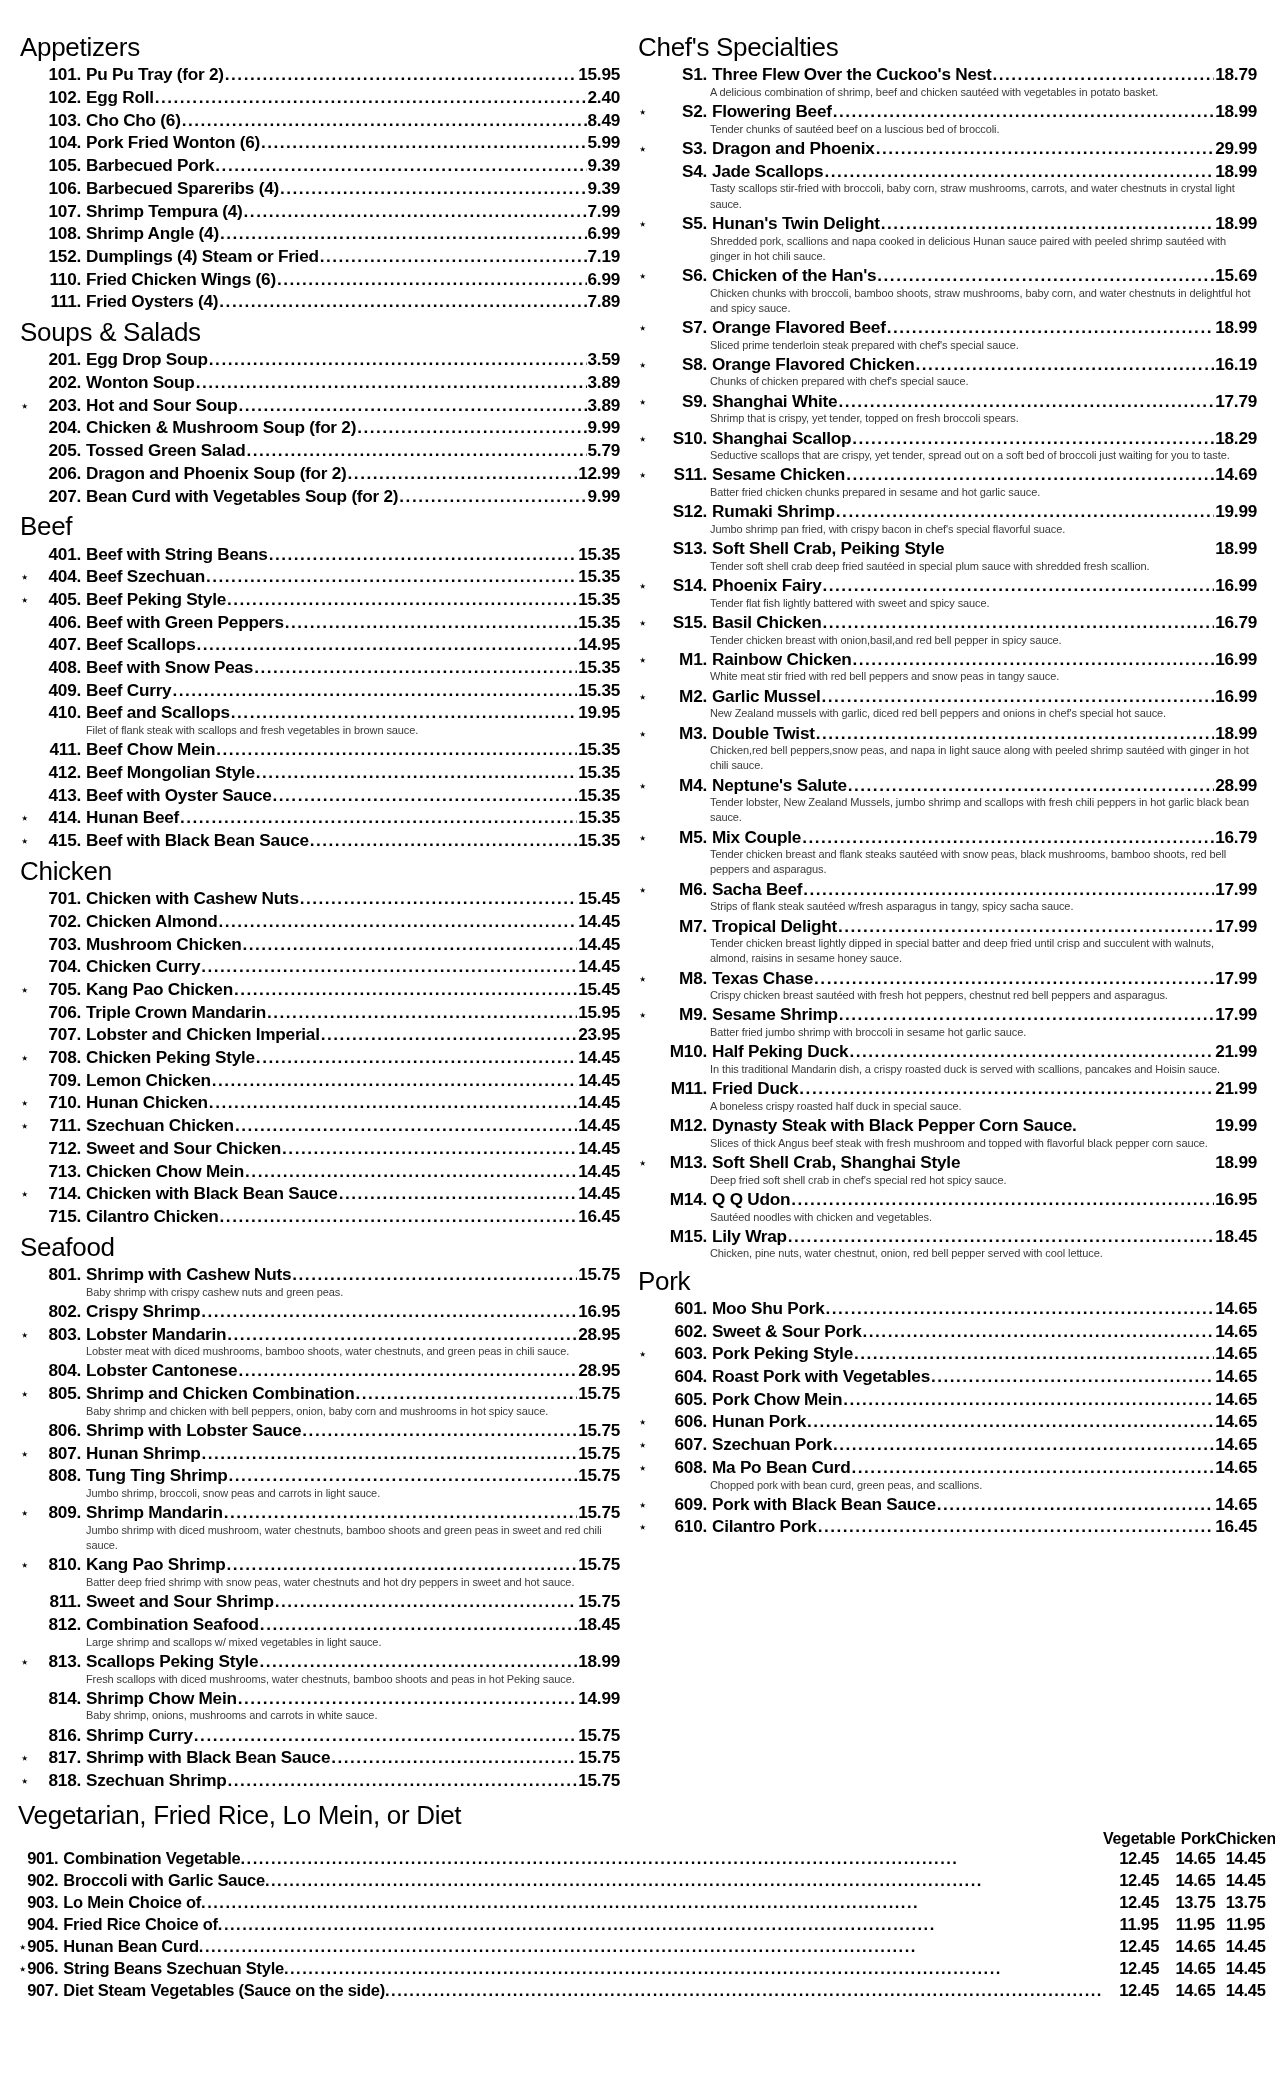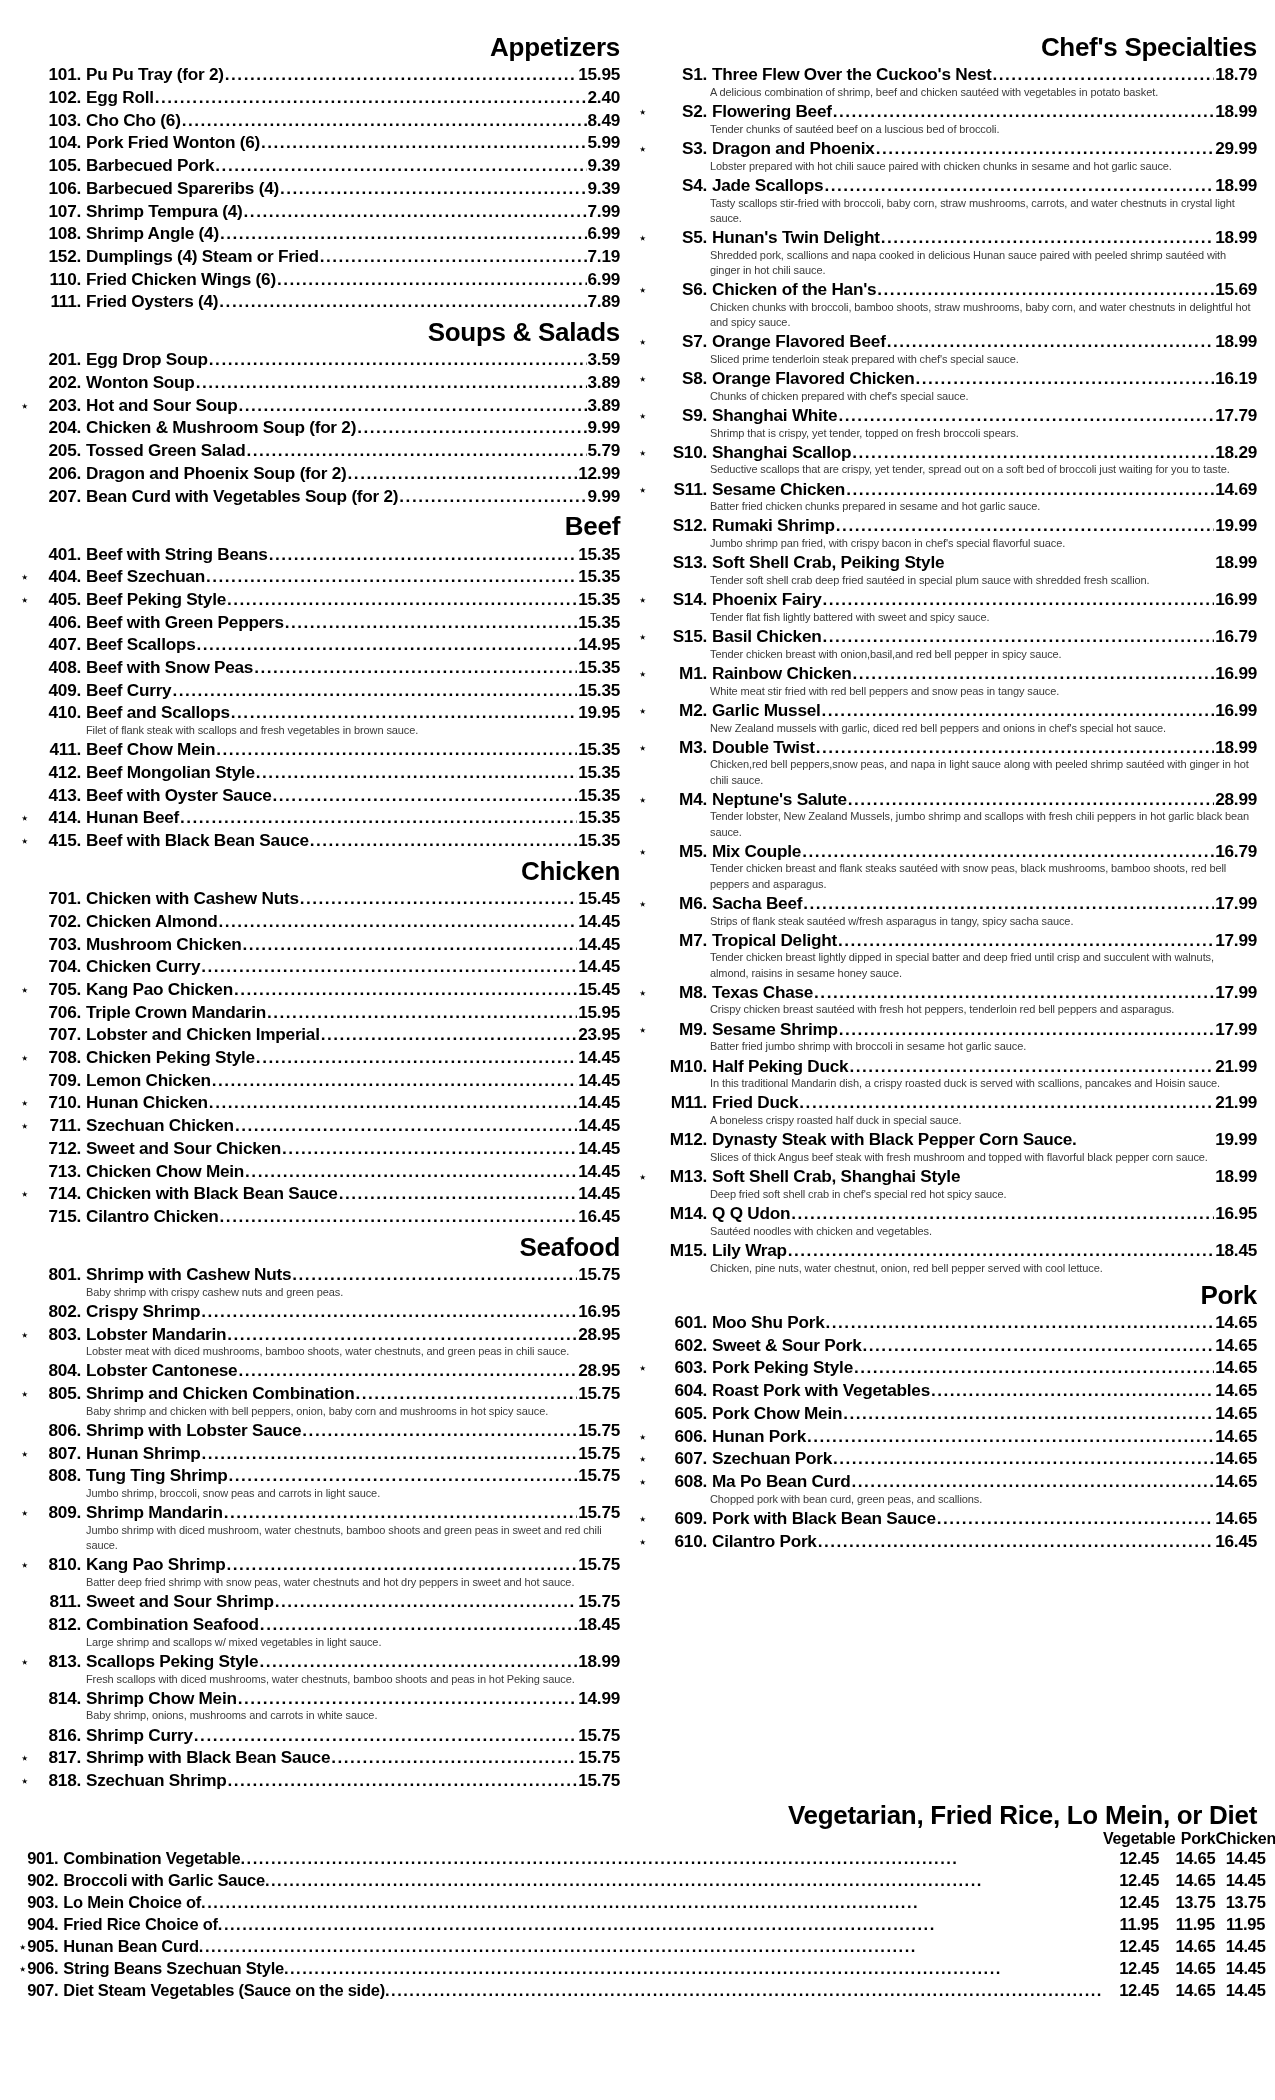--- a/index.html
+++ b/index.html
@@ -35,22 +35,22 @@
     width: 630px;
     padding-left: 20px;
     padding-right: 10px;
   }
   .col-right {
     width: 645px;
     padding-left: 8px;
     padding-right: 18px;
   }
   .section-title {
-    text-align: right;
-    font-weight: bold;
+    text-align: left;
+    font-weight: normal;
     font-size: 26px;
     letter-spacing: -0.3px;
     margin: 6px 0 2px 0;
     line-height: 1.05;
   }
 
   
   .item {
     display: flex;
     align-items: baseline;
@@ -661,21 +661,20 @@
               <span class="price">18.99</span>
             </div>
             <div class="desc">Tender chunks of sautéed beef on a luscious bed of broccoli.</div>
             <div class="item">
               <span class="star">⋆</span>
               <span class="num">S3.</span>
               <span class="name">Dragon and Phoenix</span>
               <span class="leader"></span>
               <span class="price">29.99</span>
             </div>
-            <div class="desc">Lobster prepared with hot chili sauce paired with chicken chunks in sesame and hot garlic sauce.</div>
             <div class="item">
               <span class="star"></span>
               <span class="num">S4.</span>
               <span class="name">Jade Scallops</span>
               <span class="leader"></span>
               <span class="price">18.99</span>
             </div>
             <div class="desc">Tasty scallops stir-fried with broccoli, baby corn, straw mushrooms, carrots, and water chestnuts in crystal light sauce.</div>
             <div class="item">
               <span class="star">⋆</span>
@@ -821,21 +820,21 @@
               <span class="price">17.99</span>
             </div>
             <div class="desc">Tender chicken breast lightly dipped in special batter and deep fried until crisp and succulent with walnuts, almond, raisins in sesame honey sauce.</div>
             <div class="item">
               <span class="star">⋆</span>
               <span class="num">M8.</span>
               <span class="name">Texas Chase</span>
               <span class="leader"></span>
               <span class="price">17.99</span>
             </div>
-            <div class="desc">Crispy chicken breast sautéed with fresh hot peppers, tenderloin red bell peppers and asparagus.</div>
+            <div class="desc">Crispy chicken breast sautéed with fresh hot peppers, chestnut red bell peppers and asparagus.</div>
             <div class="item">
               <span class="star">⋆</span>
               <span class="num">M9.</span>
               <span class="name">Sesame Shrimp</span>
               <span class="leader"></span>
               <span class="price">17.99</span>
             </div>
             <div class="desc">Batter fried jumbo shrimp with broccoli in sesame hot garlic sauce.</div>
             <div class="item">
               <span class="star"></span>

